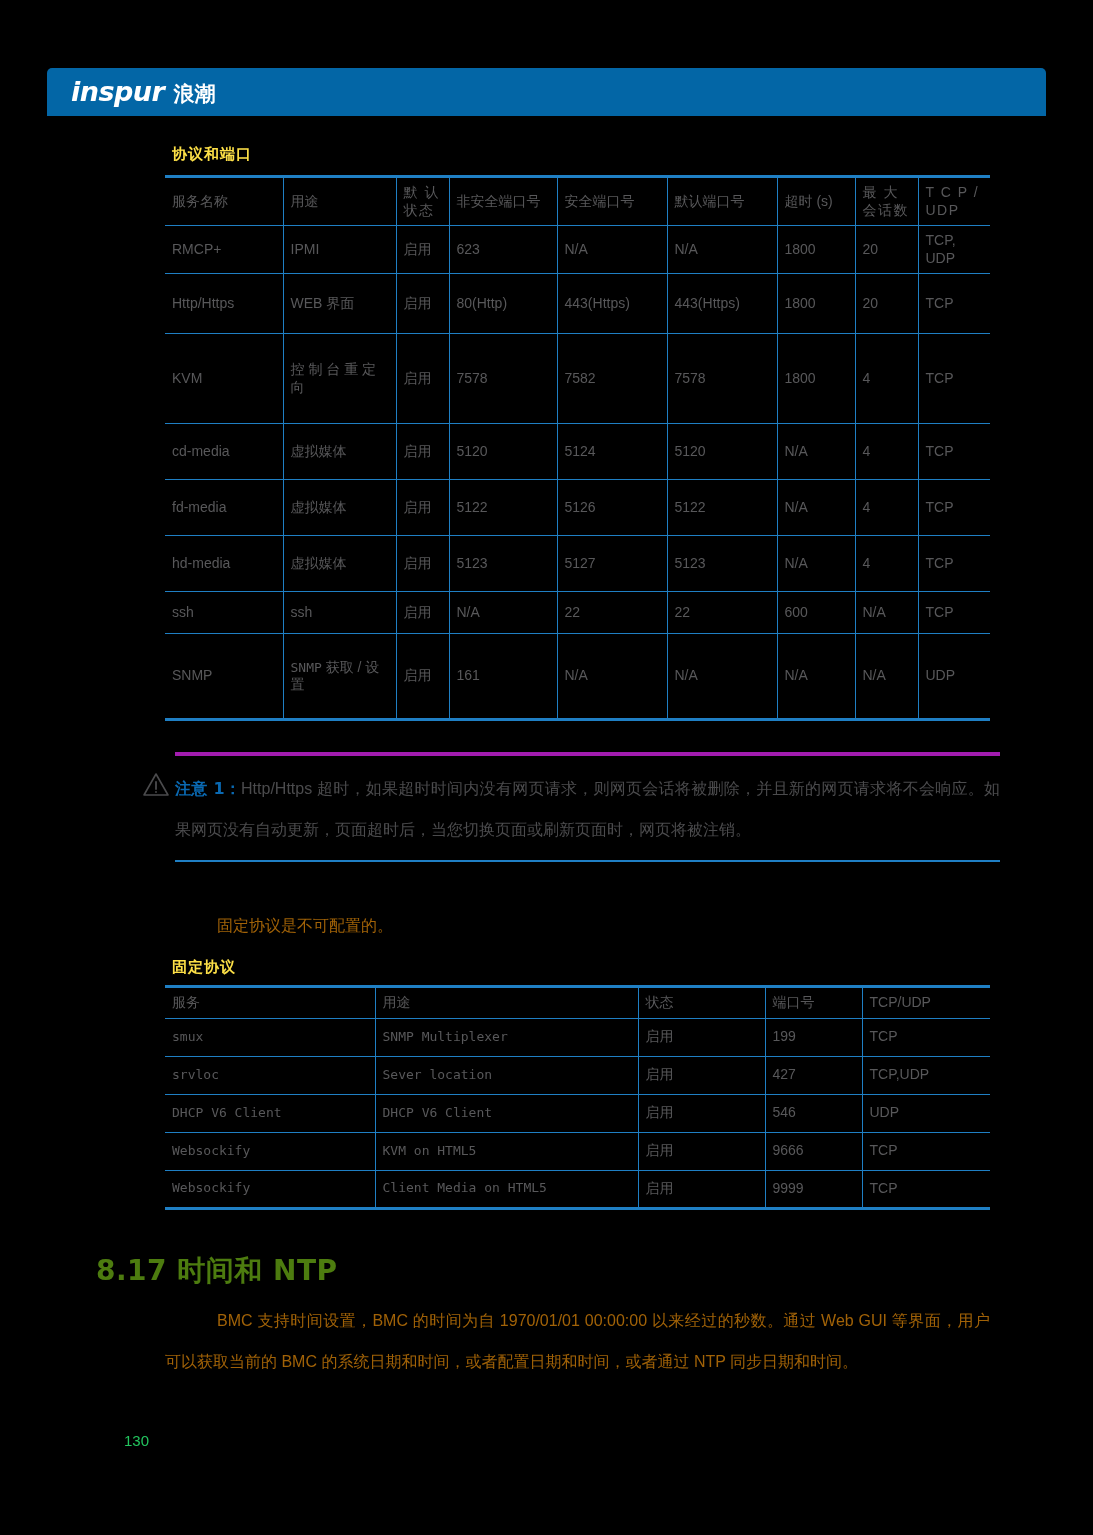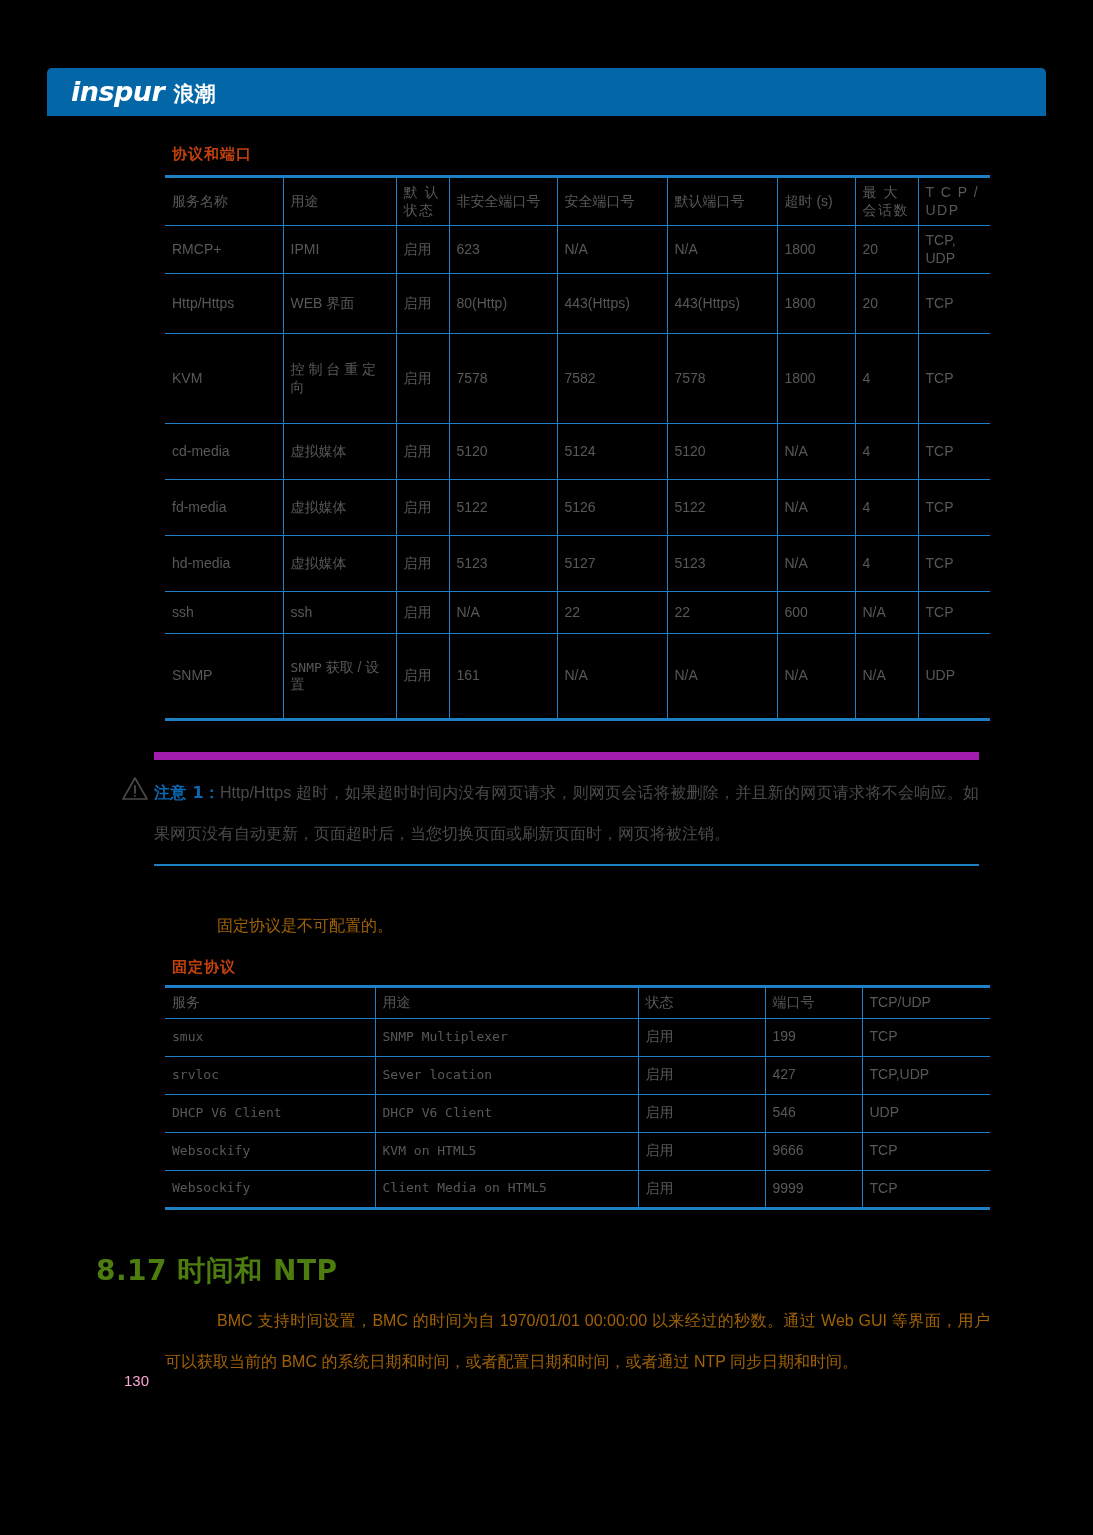--- a/index.html
+++ b/index.html
@@ -57,21 +57,21 @@
     left: 0;
     top: 0;
     width: 1093px;
     height: 1535px;
   }
 
   
   .table-caption {
     position: absolute;
     font-size: 15px;
-    color: #c2410c;
+    color: #fde047;
     font-family: "DejaVu Sans", sans-serif;
     font-weight: bold;
     letter-spacing: 1px;
   }
 
   
   table.doc-table {
     position: absolute;
     border-collapse: collapse;
     table-layout: fixed;
@@ -103,24 +103,24 @@
   table.doc-table td:last-child,
   table.doc-table th:last-child {
     border-right: none;
   }
   .mono { font-family: "DejaVu Sans Mono", monospace; font-size: 13px; }
   .hdr-spread { letter-spacing: 1.5px; }
 
   
   .note-block {
     position: absolute;
-    left: 154px;
+    left: 175px;
     top: 752px;
     width: 825px;
-    border-top: 8px solid #a21caf;
+    border-top: 4px solid #a21caf;
     border-bottom: 2px solid #1f7fc4;
     padding: 12px 0 10px 0;
   }
   .note-icon {
     position: absolute;
     left: -33px;
     top: 16px;
     width: 28px;
     height: 26px;
   }
@@ -155,23 +155,23 @@
     font-weight: bold;
     font-size: 28px;
     color: #4d7c0f;
     letter-spacing: 0.5px;
   }
 
   
   .page-number {
     position: absolute;
     left: 124px;
-    top: 1372px;
+    top: 1432px;
     font-size: 15px;
-    color: #f9a8d4;
+    color: #22c55e;
   }
 </style>
 </head>
 <body>
 
 <div class="content">
 
   <div class="header-banner">
     <div class="logo">
       <span class="logo-latin">inspur</span>

